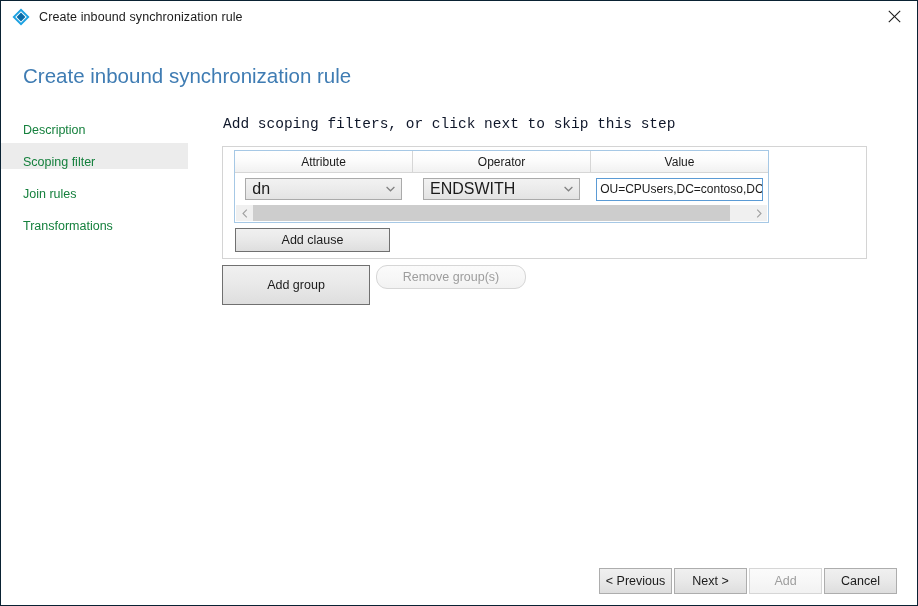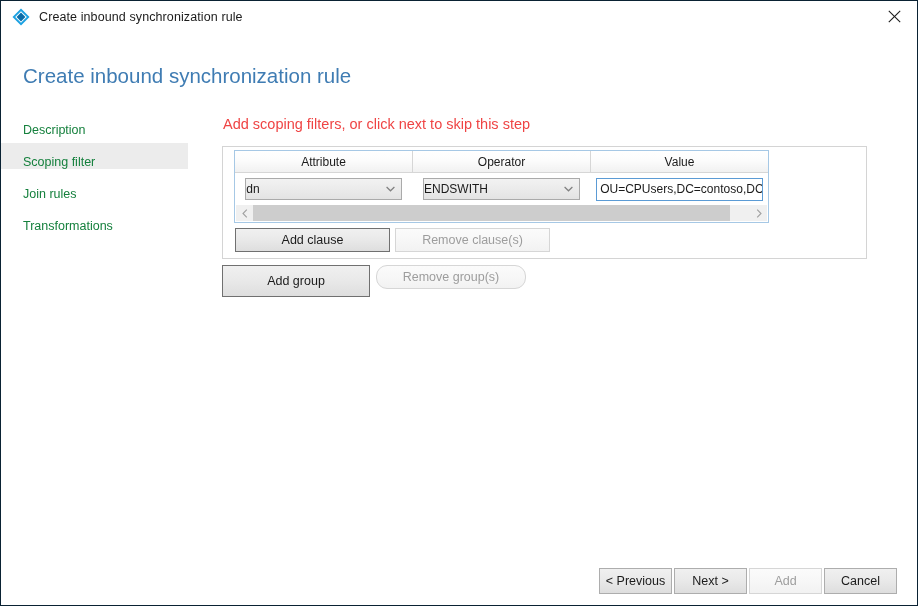--- a/index.html
+++ b/index.html
@@ -95,22 +95,23 @@
   .nav-item.selected {
     background: #ececec;
   }
 
   
   .content-title {
     position: absolute;
     left: 222px;
     top: 115px;
     font-size: 14.5px;
-    color: #ef4444;
-    white-space: nowrap;
+    color: #0f172a;
+    white-space: nowrap;
+    font-family: Liberation Mono, monospace;
   }
 
   
   .group-panel {
     position: absolute;
     left: 221px;
     top: 145px;
     width: 645px;
     height: 113px;
     box-sizing: border-box;
@@ -171,23 +172,23 @@
     height: 22px;
     box-sizing: border-box;
     border: 1px solid #aaaaaa;
     background: linear-gradient(to bottom, #f2f2f2 0%, #ebebeb 50%, #e3e3e3 100%);
     display: flex;
     align-items: center;
     position: relative;
     cursor: default;
   }
   .combo-text {
-    font-size: 12px;
+    font-size: 16px;
     color: #1b1b1b;
-    padding-left: 0;
+    padding-left: 6px;
     white-space: nowrap;
     overflow: hidden;
   }
   .combo-arrow {
     position: absolute;
     right: 6px;
     top: 0; bottom: 0;
     display: flex;
     align-items: center;
   }
@@ -285,21 +286,21 @@
     top: 81px;
     width: 155px;
     height: 24px;
   }
 
   .btn-add-group {
     position: absolute;
     left: 221px;
     top: 264px;
     width: 148px;
-    height: 32px;
+    height: 40px;
   }
   .btn-remove-group {
     position: absolute;
     left: 375px;
     top: 264px;
     width: 150px;
     height: 24px;
     border-radius: 11px;
   }
 
@@ -423,23 +424,20 @@
             <path d="M1.2 0.6 L5 4.5 L1.2 8.4" fill="none" stroke="#a0a0a0" stroke-width="1.1"></path>
           </svg>
         </div>
       </div>
 
     </div>
 
     <button class="btn emphasis btn-add-clause">
       <span>Add clause</span>
     </button>
-    <button class="btn disabled btn-remove-clause" disabled="">
-      <span>Remove clause(s)</span>
-    </button>
 
   </div>
 
   <button class="btn emphasis btn-add-group">
     <span>Add group</span>
   </button>
   <button class="btn disabled btn-remove-group" disabled="">
     <span>Remove group(s)</span>
   </button>
 

